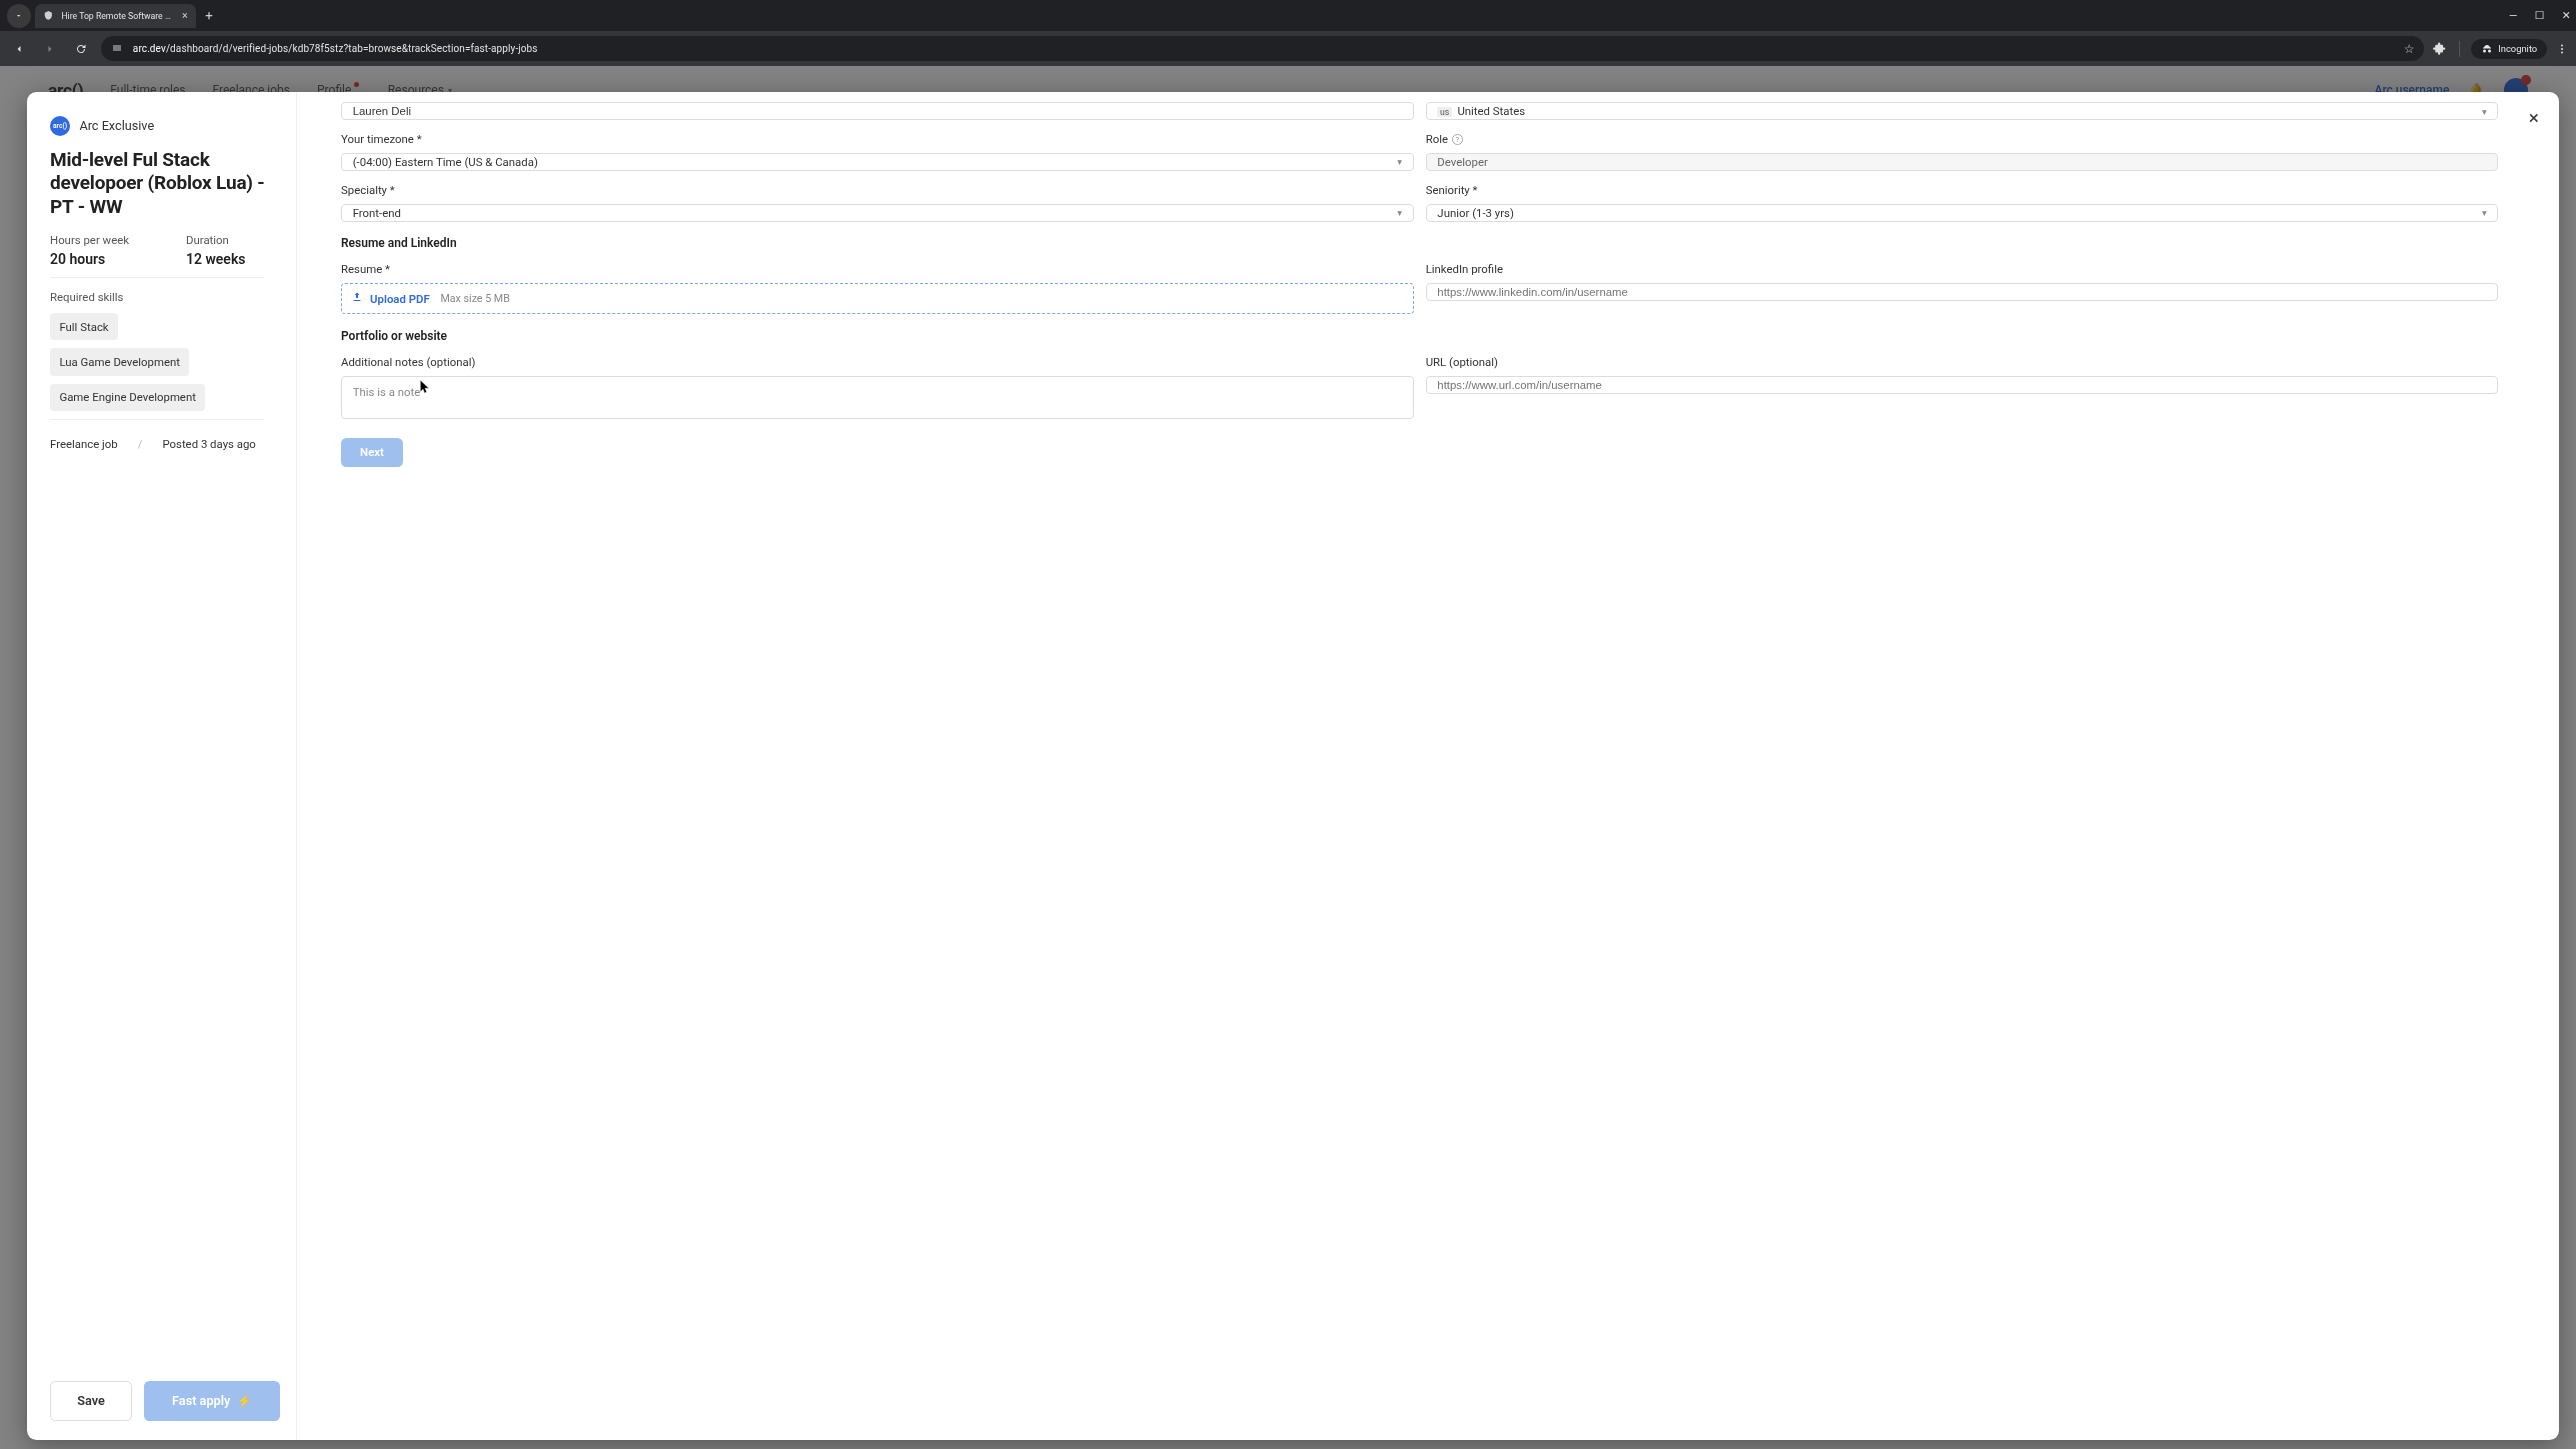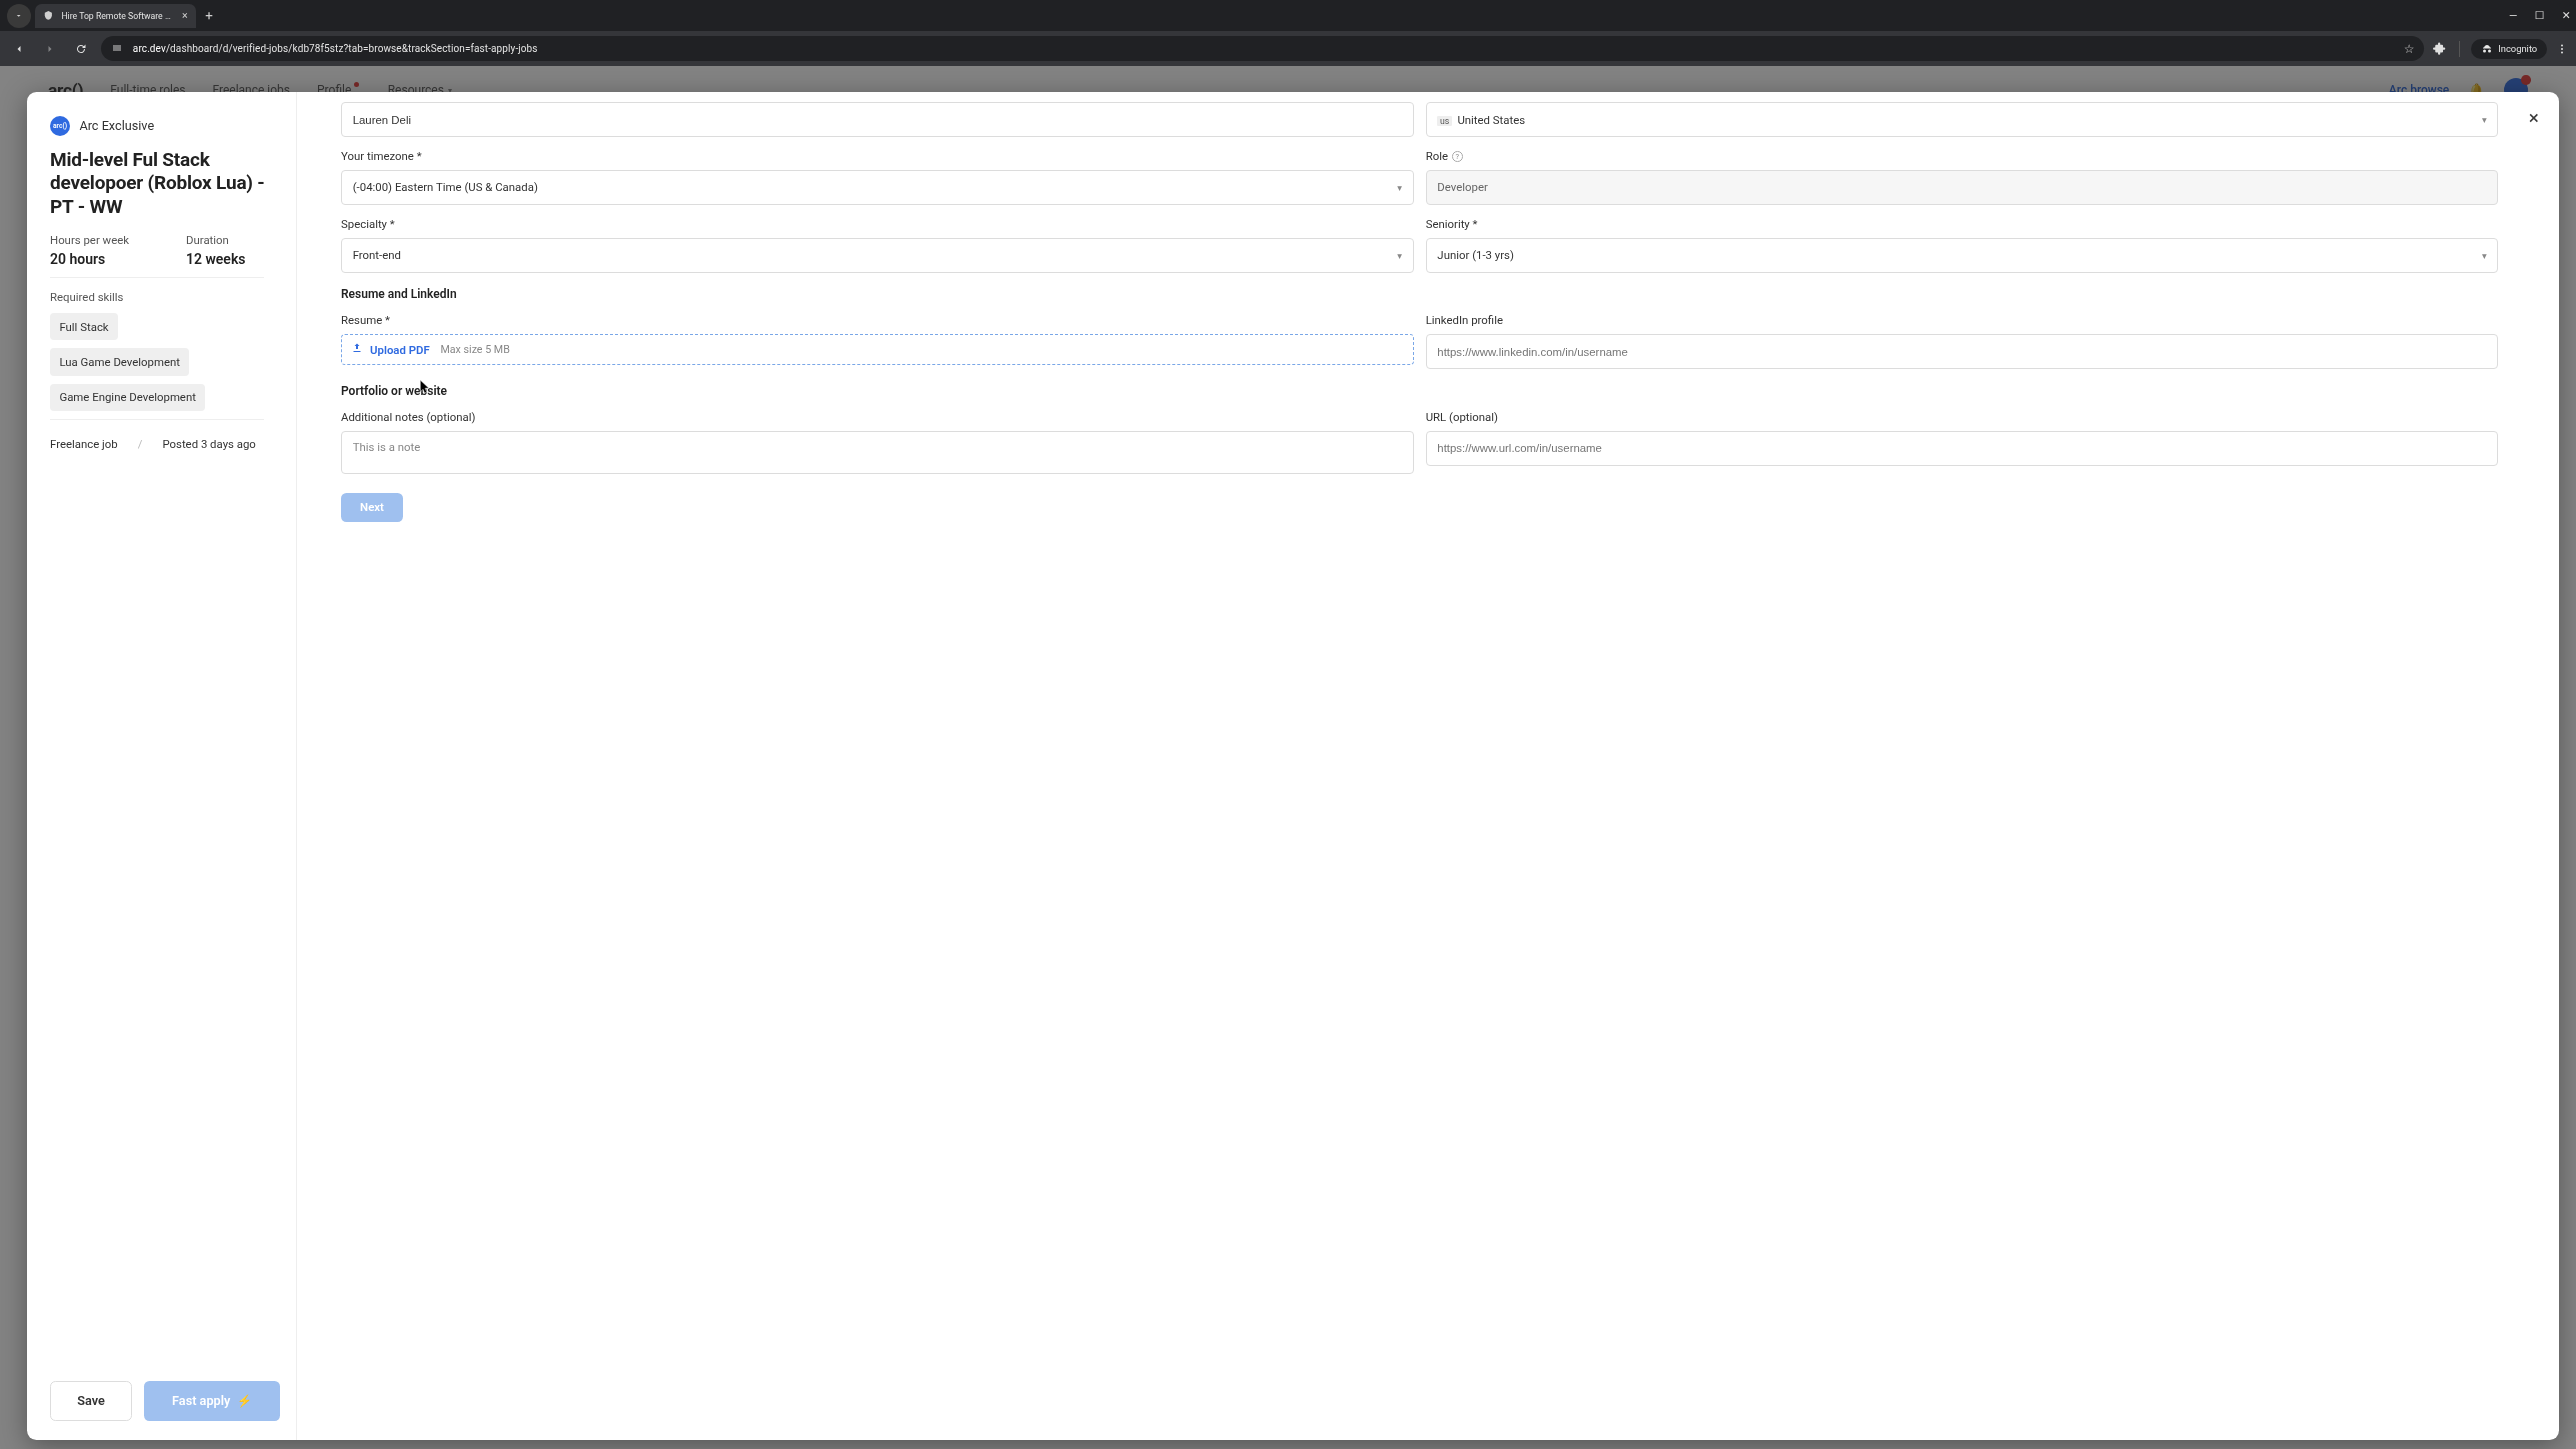--- a/index.html
+++ b/index.html
@@ -152,21 +152,21 @@
   .form-scroll::-webkit-scrollbar-thumb{background:#c5c5c5;border-radius:3.4px;}
 
   .row { display:flex; gap:12px; }
   .col { flex:1; display:flex; flex-direction:column; }
 
   .field-lbl { font-size:11.4px; color:#333; margin:12px 0 6.7px 0; display:flex;align-items:center; gap:4px;}
   .field-lbl .info { width:10.7px;height:10.7px;border:0.7px solid #aaa;border-radius:50%;display:flex;align-items:center;justify-content:center;font-size:7.4px;color:#888;}
 
   .input, .select, .readonly, .textarea {
     border:0.7px solid #dcdcdc; border-radius:4px; background:#fff;
-    font-size:11.4px; color:#333; padding:0 10.7px; height:35px; width:100%;
+    font-size:11.4px; color:#333; padding:0 10.7px; height:18px; width:100%;
     display:flex; align-items:center;
   }
   .input { outline:none; }
   .select { justify-content:space-between; cursor:pointer;}
   .select .caret { color:#888; font-size:9.4px;}
   .readonly { background:#f6f6f6; color:#666; }
   .textarea { height:43px; align-items:flex-start; padding-top:8px; color:#888;}
 
   .section-h { font-size:12px; font-weight:600; color:#222; margin-top:14.8px; }
 
@@ -284,21 +284,21 @@
         <span class="item">Freelance jobs</span>
         <span class="item">
           <span>Profile</span>
             <span class="dot"></span>
         </span>
         <span class="item">
           <span>Resources</span>
             <span class="caret">▾</span>
         </span>
         <div class="right">
-          <span>Arc browse</span>
+          <span>Arc username</span>
           <span class="bell">🔔</span>
           <span class="avatar">
               <span class="badge"></span>
             </span>
         </div>
       </div>
     </div>
 
     <div class="dim-overlay"></div>
 

